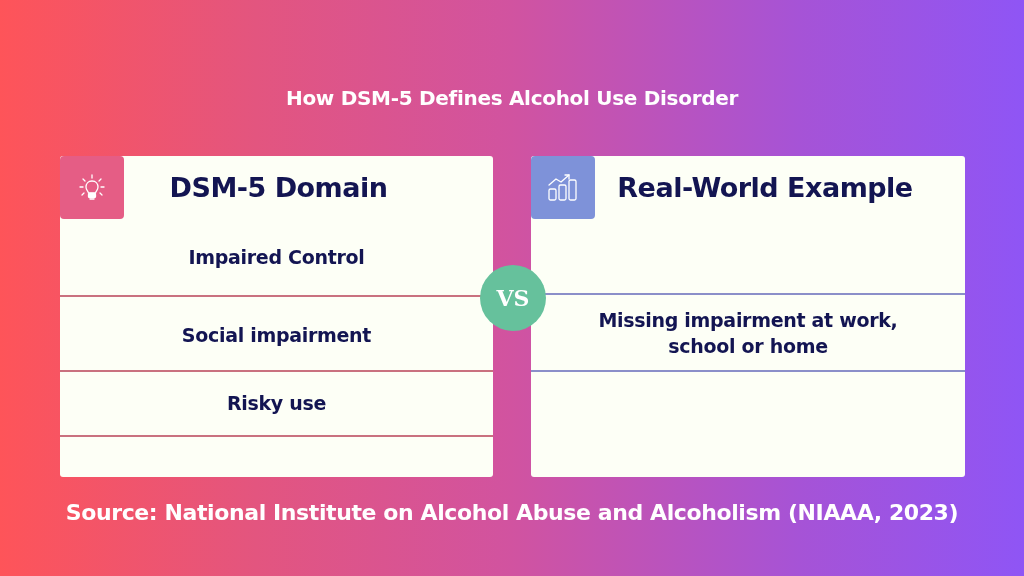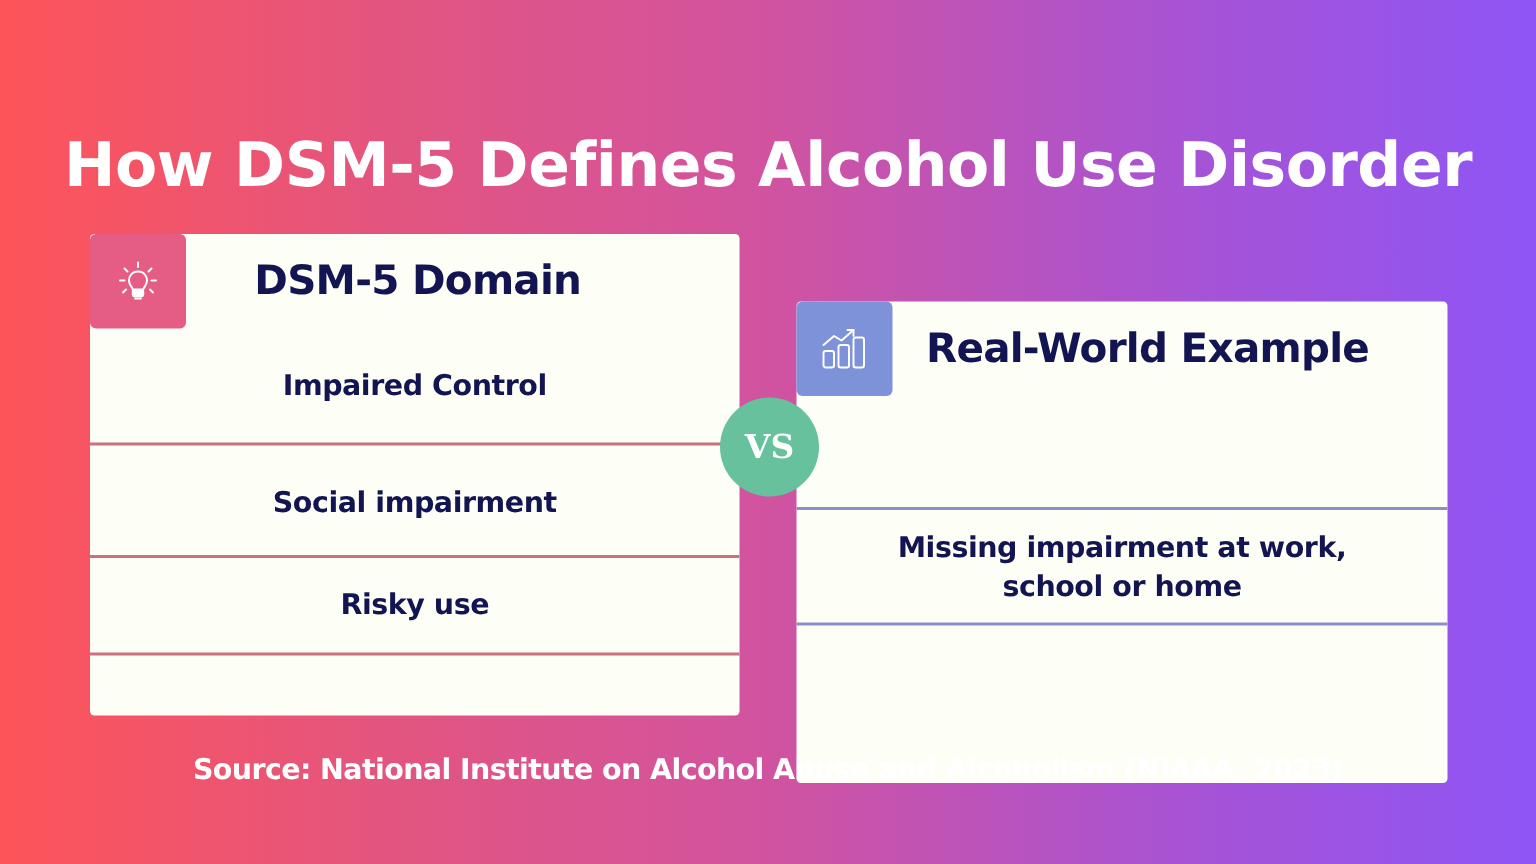--- a/index.html
+++ b/index.html
@@ -6,28 +6,28 @@
     html, body { width: 1024px; height: 576px; overflow: hidden; }
     body {
       position: relative;
       background: linear-gradient(90deg, #fe5459 0%, #e3557f 25%, #d153a0 50%, #a653d6 78%, #8f55f5 100%);
       font-family: "DejaVu Sans", sans-serif;
     }
     .title {
       position: absolute; left: 0; top: 86px; width: 1024px;
       text-align: center; color: #ffffff;
       font-family: "DejaVu Sans", sans-serif; font-weight: bold;
-      font-size: 41px; letter-spacing: -0.3px;
+      font-size: 20px; letter-spacing: -0.3px;
     }
     .card {
       position: absolute; top: 156px; height: 321px;
       background: #fdfff6; border-radius: 3px;
     }
     .card.left { left: 60px; width: 433px; }
-    .card.right { left: 531px; width: 434px; margin-top: 45px; }
+    .card.right { left: 531px; width: 434px; }
     .icon-box {
       position: absolute; left: 0; top: 0; width: 64px; height: 63px;
       border-radius: 4px;
       display: flex; align-items: center; justify-content: center;
     }
     .card.left .icon-box { background: #e55d85; }
     .card.right .icon-box { background: #7e92d9; }
     .card-head {
       position: absolute; top: 0; height: 63px;
       display: flex; align-items: center; justify-content: center;
@@ -48,21 +48,21 @@
     .vs {
       position: absolute; left: 480px; top: 265px; width: 66px; height: 66px;
       border-radius: 50%; background: #66c19c;
       display: flex; align-items: center; justify-content: center;
       color: #ffffff; font-family: "DejaVu Serif", serif; font-weight: bold; font-size: 22px;
       z-index: 5;
     }
     .source {
       position: absolute; left: 0; top: 497px; width: 1024px;
       text-align: center; color: #ffffff; font-weight: bold;
-      font-size: 19px; line-height: 32px; letter-spacing: -0.4px;
+      font-size: 22px; line-height: 32px; letter-spacing: -0.4px;
       padding: 0 30px;
     }
   </style>
 </head>
 <body>
 
 <div class="title">How DSM-5 Defines Alcohol Use Disorder</div>
 
 <div class="card left">
   <div class="icon-box">

